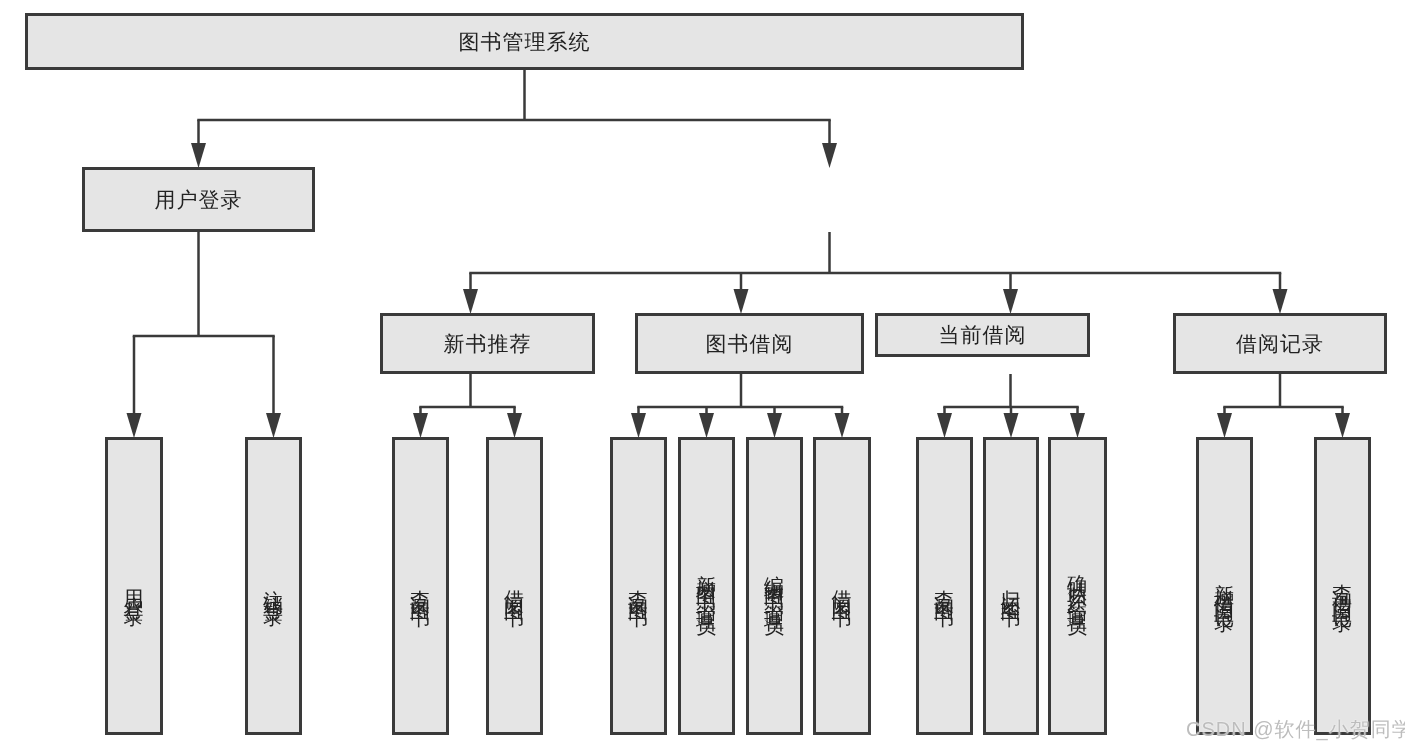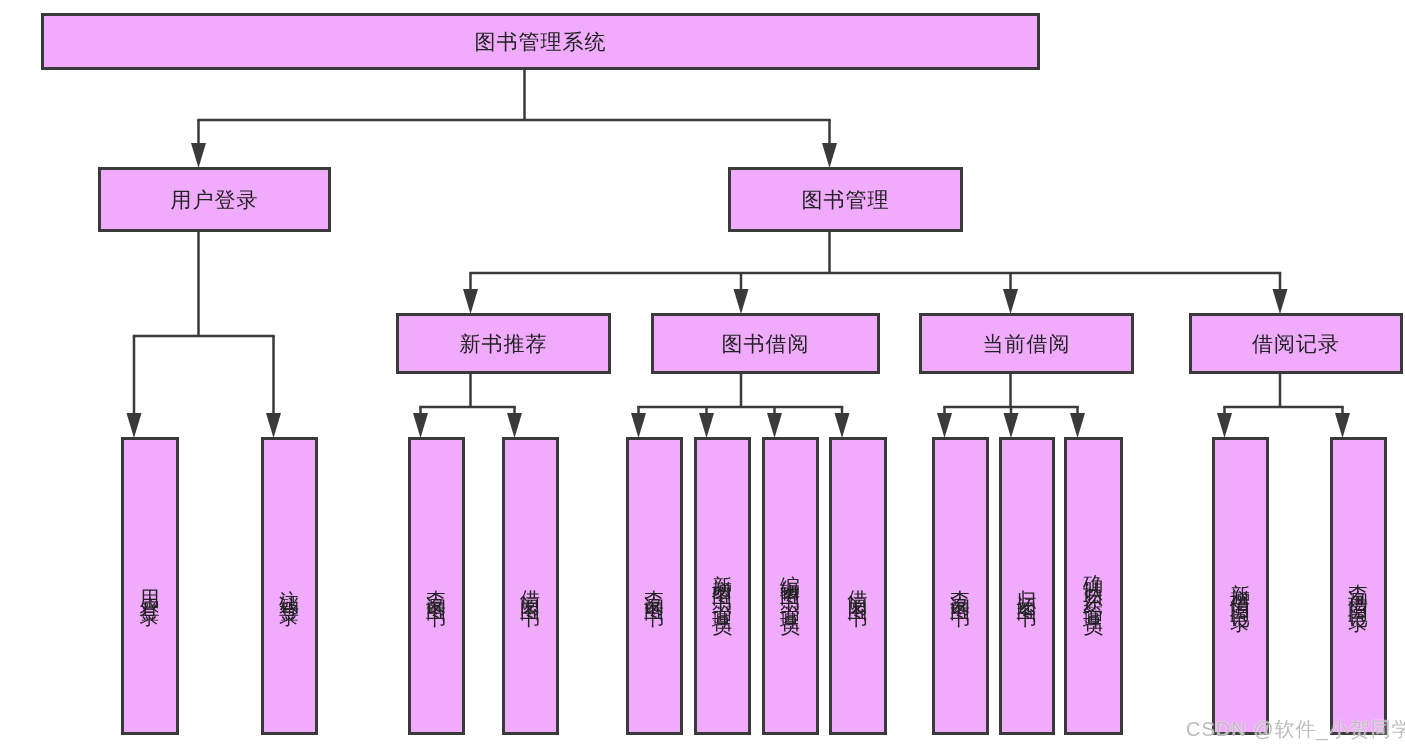--- a/index.html
+++ b/index.html
@@ -13,27 +13,26 @@
     overflow: hidden;
   }
   .wires {
     position: absolute;
     left: 0; top: 0;
     width: 1405px; height: 747px;
     pointer-events: none;
   }
   .node {
     position: absolute;
-    background: #f0abfc;
+    background: #e5e5e5;
     border: 3px solid #3a3a3a;
     display: flex;
     align-items: center;
     justify-content: center;
     color: #222222;
-    margin-left: 16px;
   }
   .hnode { font-size: 21px; letter-spacing: 1px; }
   .vnode .vtext {
     writing-mode: vertical-rl;
     text-orientation: mixed;
     font-size: 20px;
     letter-spacing: 6px;
     line-height: 1;
     white-space: nowrap;
     color: #222222;
@@ -110,31 +109,28 @@
       <polygon points="1335,413 1350,413 1342.5,438" fill="#3a3a3a"></polygon>
     </svg>
 
   <div class="node hnode" id="root" style="left:25px; top:13px; width:999px; height:57px;">
     <span>图书管理系统</span>
   </div>
 
   <div class="node hnode" id="n-login" style="left:82px; top:167px; width:233px; height:65px;">
     <span>用户登录</span>
   </div>
-  <div class="node hnode" id="n-manage" style="left:712px; top:167px; width:235px; height:65px;">
-    <span>图书管理</span>
-  </div>
 
   <div class="node hnode" id="g0" style="left:380px; top:313px; width:215px; height:61px;">
     <span>新书推荐</span>
   </div>
   <div class="node hnode" id="g1" style="left:635px; top:313px; width:229px; height:61px;">
     <span>图书借阅</span>
   </div>
-  <div class="node hnode" id="g2" style="left:903px; top:313px; width:215px; height:61px;">
+  <div class="node hnode" id="g2" style="left:875px; top:313px; width:215px; height:44px;">
     <span>当前借阅</span>
   </div>
   <div class="node hnode" id="g3" style="left:1173px; top:313px; width:214px; height:61px;justify-content:center;">
     <span>借阅记录</span>
   </div>
 
   <div class="node vnode" id="l10" style="left:105px; top:437px; width:58px; height:298px;">
     <span class="vtext">用户登录</span>
   </div>
   <div class="node vnode" id="l11" style="left:245px; top:437px; width:57px; height:298px;">

